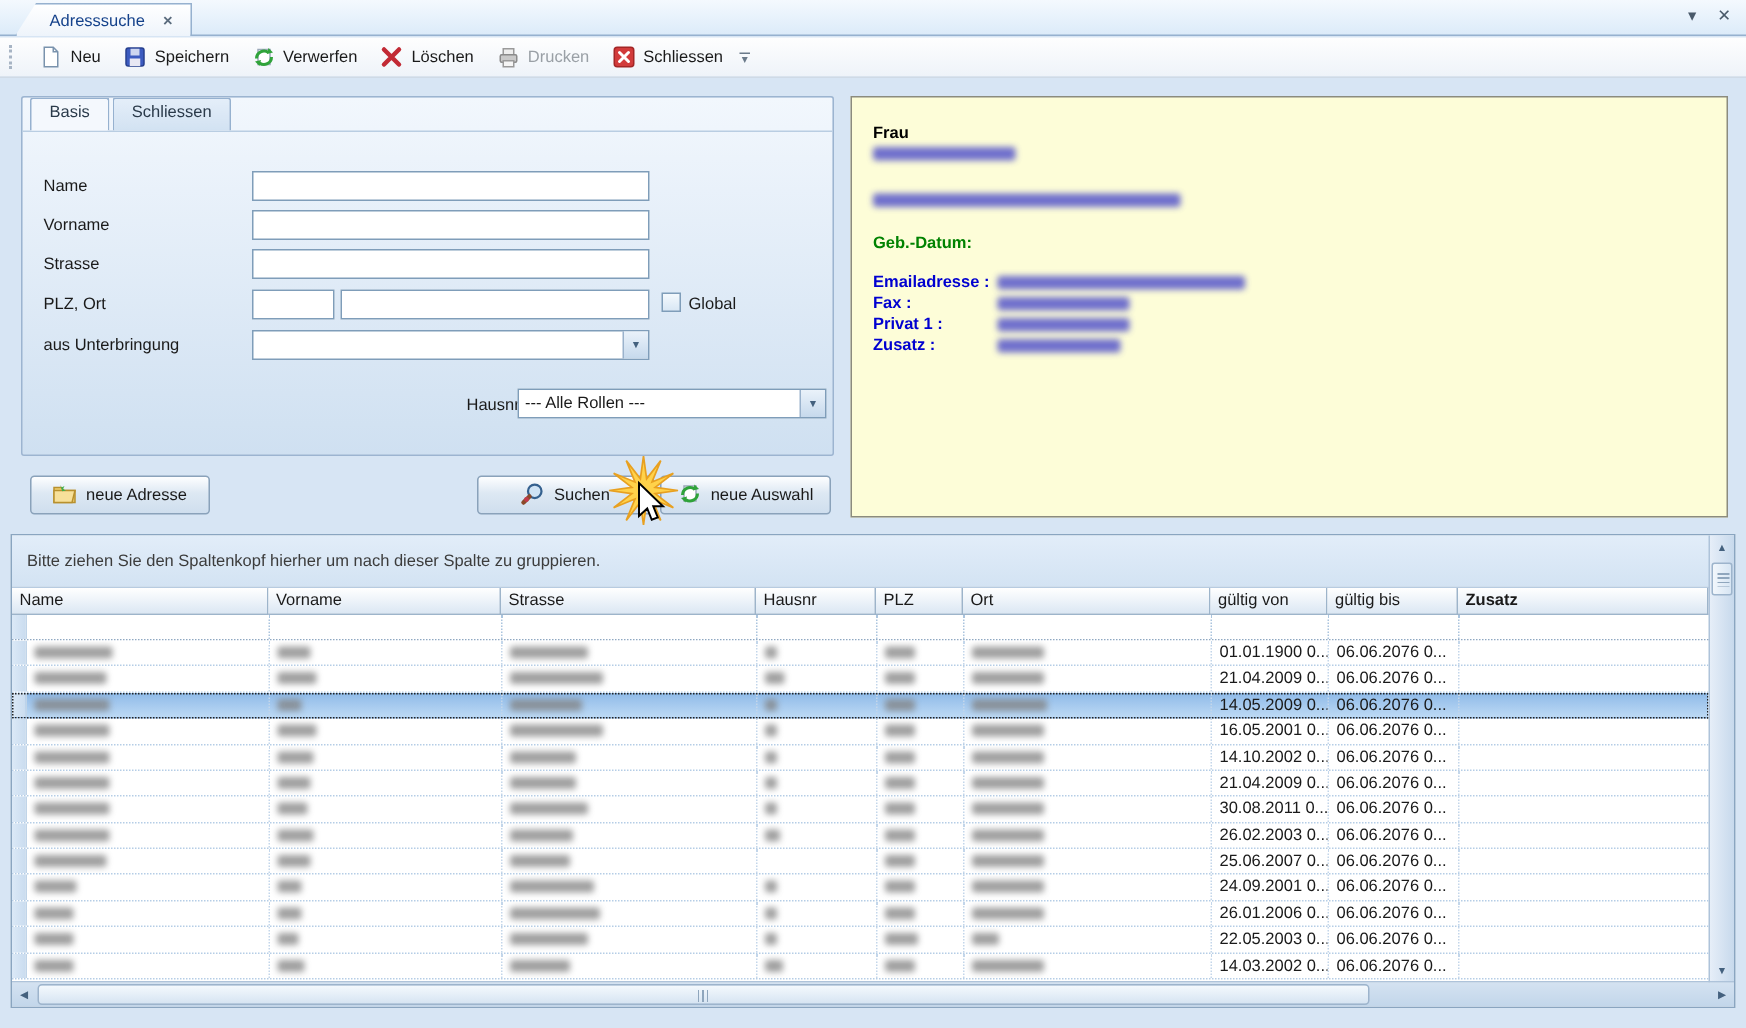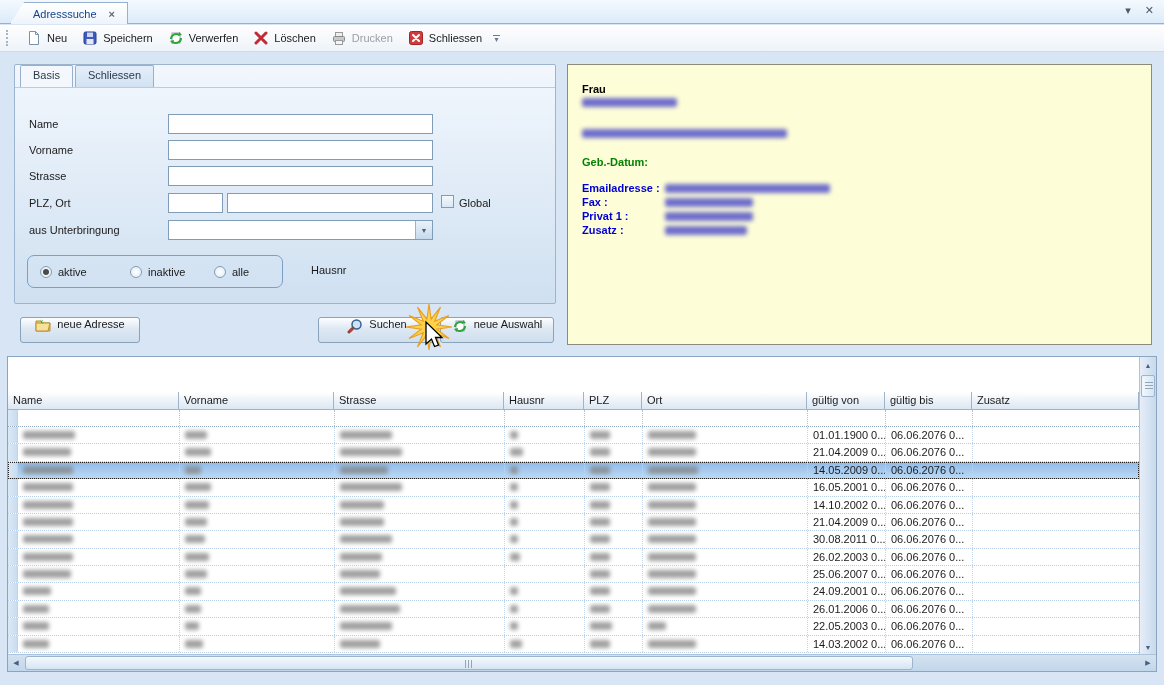--- a/index.html
+++ b/index.html
@@ -31,21 +31,21 @@
   .tinput{position:absolute;height:20px;border:1px solid #7f9db9;background:#fff;font-family:"Liberation Sans",sans-serif;font-size:11px;padding:0 3px}
   .combo{position:absolute;height:20px;border:1px solid #7f9db9;background:#fff;display:flex;align-items:center;padding-left:4px}
   .combo .cbtn{position:absolute;right:0;top:0;bottom:0;width:17px;background:linear-gradient(#eaf2fa,#c6d9ec);border-left:1px solid #9ab2cc;display:flex;align-items:center;justify-content:center;color:#44617e;font-size:7px}
   .chk{position:absolute;width:13px;height:13px;border:1px solid #7f9db9;background:linear-gradient(#f4f9fd,#d9e7f4)}
   .radio-group{position:absolute;left:12px;top:190px;width:256px;height:33px;border:1px solid #7c9fc6;border-radius:7px}
   .radio{position:absolute;top:10px;display:flex;align-items:center;gap:6px}
   .rdot{width:12px;height:12px;border-radius:50%;border:1px solid #7f9db9;background:radial-gradient(#ffffff,#dfeaf4)}
   .rdot.on::after{content:"";display:block;width:6px;height:6px;border-radius:50%;background:#4a4a4a;margin:2px 0 0 2px}
 
   
-  .btn{position:absolute;height:26px;border:1px solid #8aa2ba;border-radius:3px;background:linear-gradient(#fdfeff,#dde8f3 45%,#cfdeee);display:flex;align-items:flex-start;justify-content:center;gap:6px;top:317px}
+  .btn{position:absolute;height:26px;border:1px solid #8aa2ba;border-radius:3px;background:linear-gradient(#fdfeff,#dde8f3 45%,#cfdeee);display:flex;align-items:center;justify-content:center;gap:6px;top:317px}
 
   
   .click-fx{position:absolute;left:398px;top:298px;width:70px;height:62px;z-index:9;pointer-events:none}
 
   
   .detail-panel{position:absolute;left:567px;top:64px;width:585px;height:281px;background:#fdfdd8;border:1px solid #8b8b7e}
   .dsal{position:absolute;left:14px;top:18px;font-weight:bold;color:#000}
   .dgreen{position:absolute;left:14px;top:91px;font-weight:bold;color:#008200}
   .dlabel{font-weight:bold;color:#0000d0}
   .blurline{display:inline-block;height:9px;border-radius:2px;background:#808080;filter:blur(2.2px);opacity:.75}
@@ -183,36 +183,26 @@
   <input class="tinput" style="left: 212px; top: 128px; width: 206px;" value="">
   <span class="chk" style="left:426px;top:130px"></span>
   <span class="flabel" style="left:444px;top:132px">Global</span>
 
   <span class="flabel" style="left:14px;top:159px">aus Unterbringung</span>
   <div class="combo" style="left:153px;top:155px;width:265px">
     <span></span>
     <span class="cbtn">▼</span>
   </div>
 
-  <div class="radio-group">
-    <span class="radio" style="left:12px">
-        <span class="rdot on"></span>
-        <span>aktive</span>
-      </span>
-    <span class="radio" style="left:102px">
-        <span class="rdot"></span>
-        <span>inaktive</span>
-      </span>
-    <span class="radio" style="left:186px">
-        <span class="rdot"></span>
-        <span>alle</span>
-      </span>
-  </div>
 
   <span class="flabel" style="left:296px;top:199px">Hausnr</span>
+  <div class="combo" style="left:330px;top:194px;width:206px">
+    <span>--- Alle Rollen ---</span>
+    <span class="cbtn">▼</span>
+  </div>
 </div>
 
 <div class="btn" style="left:20px;width:120px">
   <span>
     <svg width="16" height="14" viewBox="0 0 16 14">
         <path d="M1,3 h5 l1.5,2 H15 v8 H1 z" fill="#f0d070" stroke="#b8902e"></path>
         <path d="M1,5 h11 l3,0 -2,8 H1 z" fill="#f7e09a" stroke="#b8902e"></path>
         <path d="M5,1 l1,2 2,-1 -1,2 2,1 -2.5,.5 z" fill="#3fae49"></path>
       </svg>
   </span>
@@ -272,30 +262,33 @@
     <span class="dlabel">Privat 1 :</span>
     <span class="blurline blue" style="width: 88px;"></span>
   </div>
   <div class="drow" style="top:159px">
     <span class="dlabel">Zusatz :</span>
     <span class="blurline blue" style="width: 82px;"></span>
   </div>
 </div>
 
 <div class="grid">
+  <div class="group-panel">
+    <span>Bitte ziehen Sie den Spaltenkopf hierher um nach dieser Spalte zu gruppieren.</span>
+  </div>
   <div class="gheader">
       <div class="hcell" style="width: 171px;">Name</div>
       <div class="hcell" style="width: 155px;">Vorname</div>
       <div class="hcell" style="width: 170px;">Strasse</div>
       <div class="hcell" style="width: 80px;">Hausnr</div>
       <div class="hcell" style="width: 58px;">PLZ</div>
       <div class="hcell" style="width: 165px;">Ort</div>
       <div class="hcell" style="width: 78px;">gültig von</div>
       <div class="hcell" style="width: 87px;">gültig bis</div>
-      <div class="hcell" style="width: 167px;">Zusatz</div>
+      <div class="hcell" style="width: 167px; font-weight: bold;">Zusatz</div>
     </div>
   <div class="gfilter">
       <span class="gind"></span>
       <div class="fcell" style="width: 161px; border-left: none;"></div>
       <div class="fcell" style="width: 155px;"></div>
       <div class="fcell" style="width: 170px;"></div>
       <div class="fcell" style="width: 80px;"></div>
       <div class="fcell" style="width: 58px;"></div>
       <div class="fcell" style="width: 165px;"></div>
       <div class="fcell" style="width: 78px;"></div>

